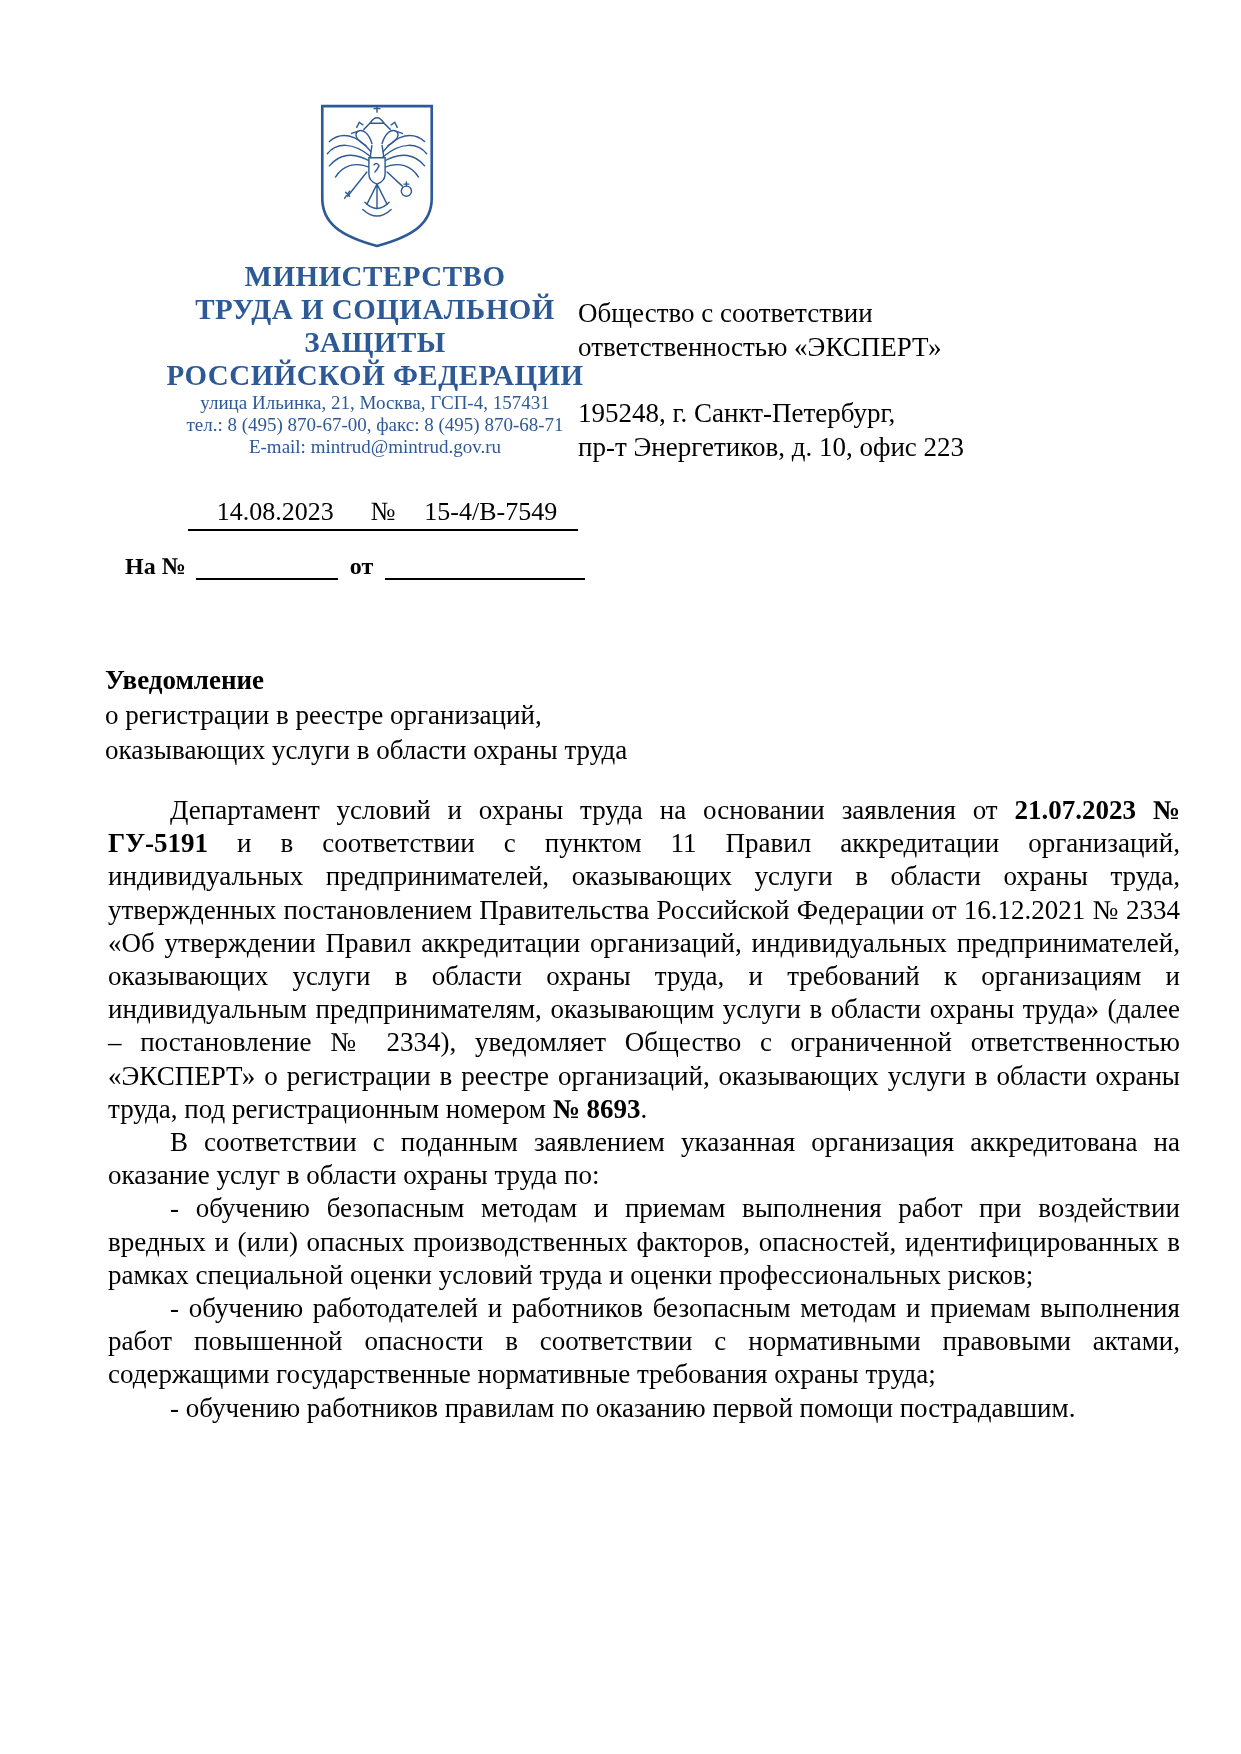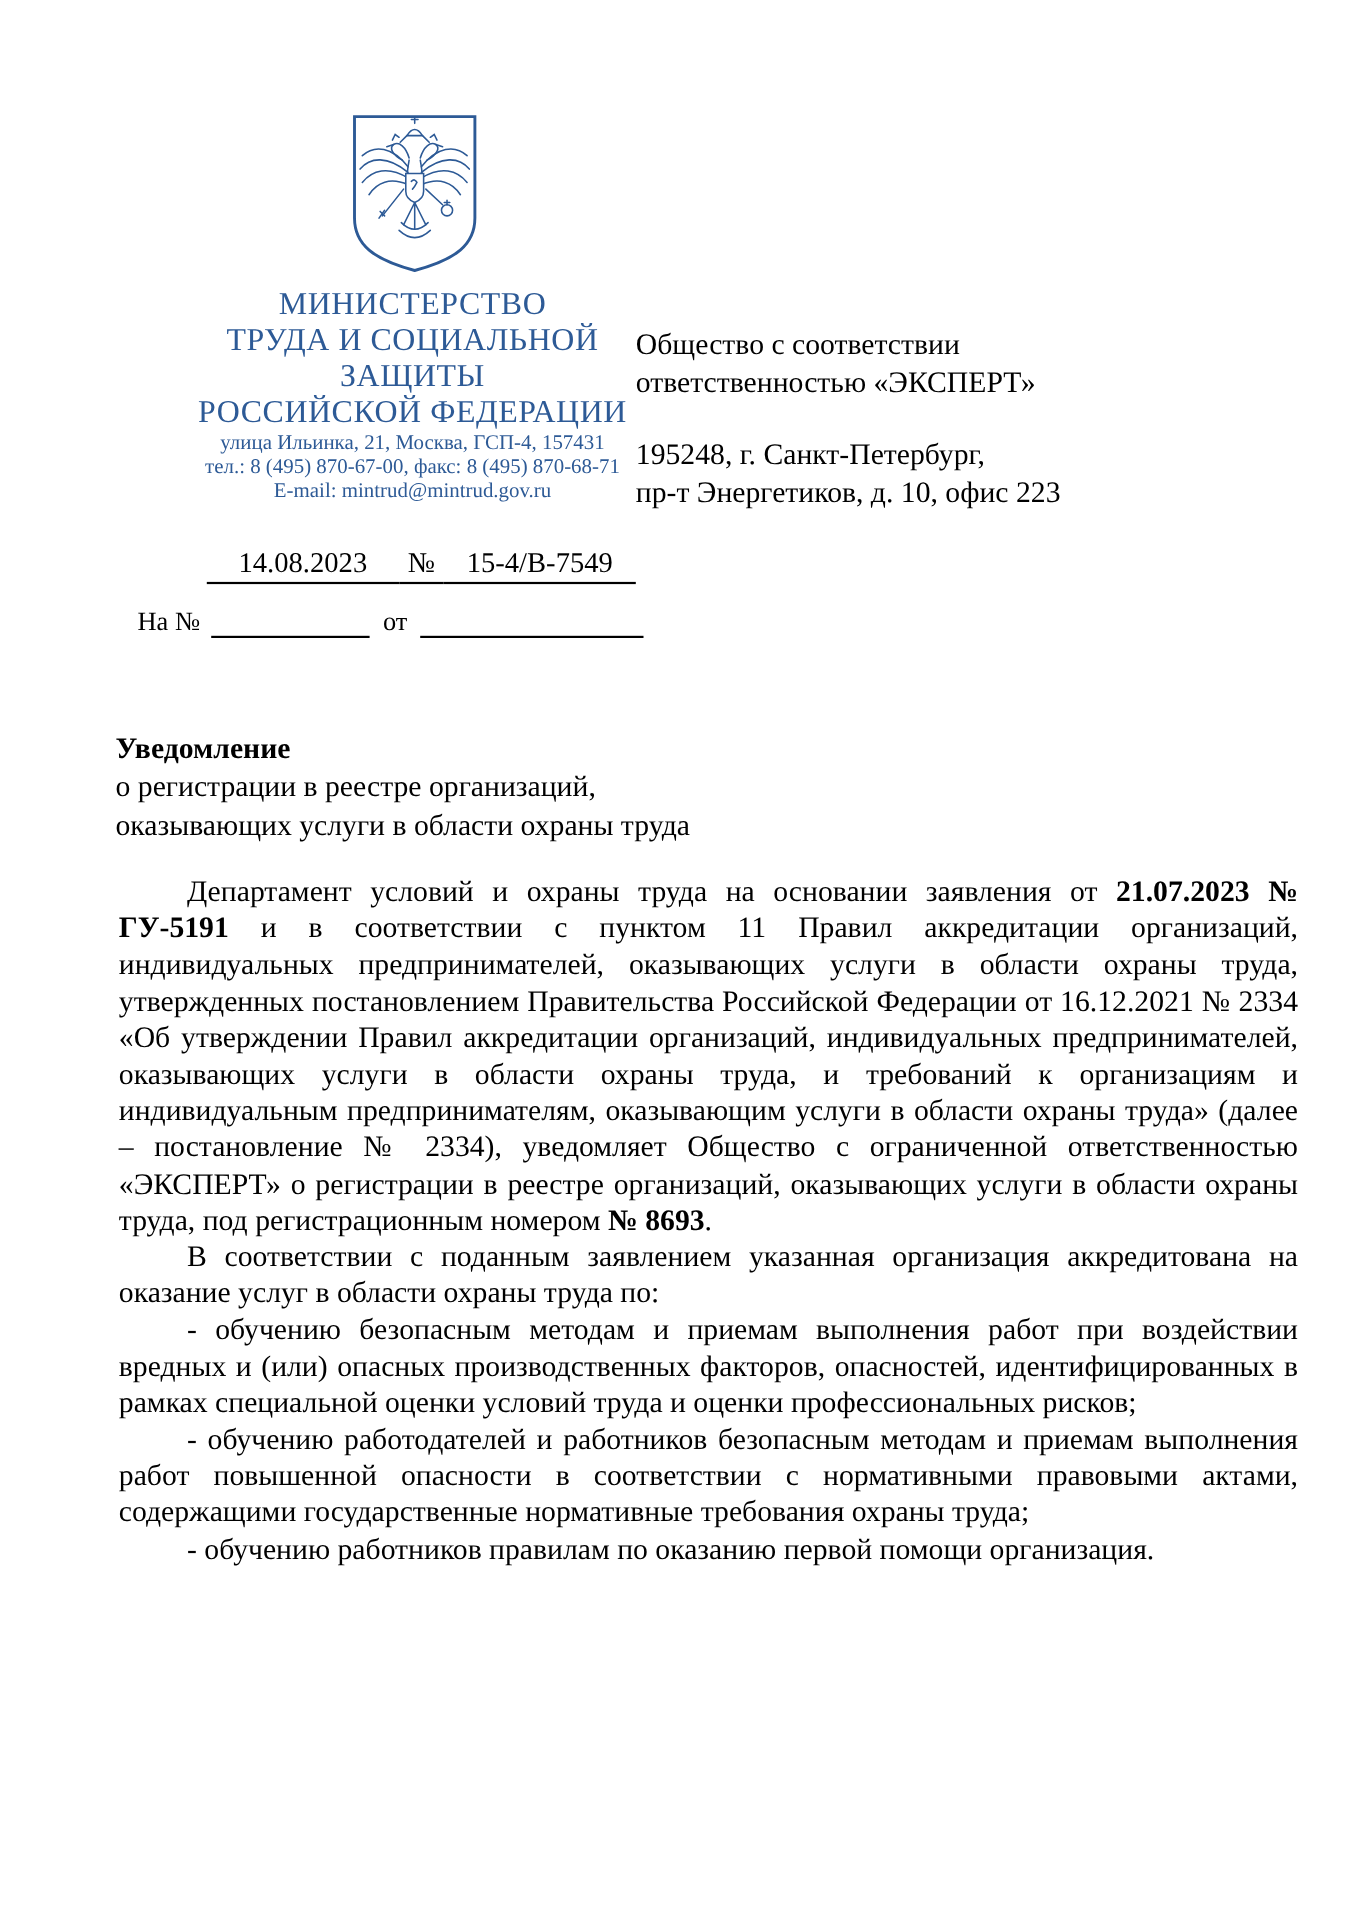--- a/index.html
+++ b/index.html
@@ -9,39 +9,39 @@
     margin:0 auto;
     background:#ffffff;
     font-family:"Liberation Serif","DejaVu Serif",serif;
     color:#000;
     overflow:hidden;
   }
   
   .emblem{position:absolute;left:316px;top:101px;width:122px;height:151px;}
   
   .lh{position:absolute;left:135px;top:260px;width:480px;text-align:center;color:#2d5a96;}
-  .lh-bold{font-weight:normal;font-size:29px;line-height:33px;letter-spacing:.5px;}
+  .lh-bold{font-weight:bold;font-size:29px;line-height:33px;letter-spacing:.5px;}
   .lh-short{font-size:30px;line-height:36px;margin-top:2px;}
   .lh-small{font-size:19px;line-height:22px;}
   .lh-small:first-of-type{margin-top:3px;}
   
   .date-row{
     position:absolute;left:188px;top:497px;width:390px;
     display:flex;
     font-size:26px;line-height:30px;color:#000;
   }
   .date-row .seg{flex:1;text-align:center;border-bottom:2px solid #000;padding-bottom:2px;}
   .date-row .nosign{border-bottom:2px solid #000;padding:0 8px 2px 8px;}
   
   .ref-row{
     position:absolute;left:125px;top:552px;width:460px;
     display:flex;align-items:flex-end;
     font-size:24px;line-height:28px;
   }
-  .ref-row .lbl{white-space:pre;}
+  .ref-row .lbl{white-space:pre;font-weight:bold;}
   .ref-row .blank{border-bottom:2px solid #000;height:26px;}
   .ref-row .b1{width:148px;margin:0 12px 0 10px;}
   .ref-row .b2{width:208px;margin-left:12px;}
   
   .recipient{position:absolute;left:578px;top:296px;width:480px;font-size:27px;line-height:34px;}
   .recipient .gap{height:32px;}
   
   .title-block{position:absolute;left:105px;top:663px;width:890px;text-align:left;
                font-size:27px;line-height:35px;}
   .title-block .hd{font-weight:bold;}
@@ -142,16 +142,16 @@
     <div class="hd">Уведомление</div>
     <div>о регистрации в реестре организаций,</div>
     <div>оказывающих услуги в области охраны труда</div>
   </div>
 
   <div class="body-text">
     <p><span>Департамент условий и охраны труда на основании заявления от </span><span class="b">21.07.2023 № ГУ-5191</span><span> и в соответствии с пунктом 11 Правил аккредитации организаций, индивидуальных предпринимателей, оказывающих услуги в области охраны труда, утвержденных постановлением Правительства Российской Федерации от 16.12.2021 № 2334 «Об утверждении Правил аккредитации организаций, индивидуальных предпринимателей, оказывающих услуги в области охраны труда, и требований к организациям и индивидуальным предпринимателям, оказывающим услуги в области охраны труда» (далее – постановление № 2334), </span><span class="i">уведомляет</span><span> Общество с ограниченной ответственностью «ЭКСПЕРТ» </span><span class="i">о регистрации в реестре организаций, оказывающих услуги в области охраны труда, под регистрационным  номером </span><span class="b">№ 8693</span><span>.</span></p>
     <p>В соответствии с поданным заявлением указанная организация аккредитована на оказание услуг в области охраны труда по:</p>
     <p>- обучению безопасным методам и приемам выполнения работ при воздействии вредных и (или) опасных производственных факторов, опасностей, идентифицированных в рамках специальной оценки условий труда и оценки профессиональных рисков;</p>
     <p>- обучению работодателей и работников безопасным методам и приемам выполнения работ повышенной опасности в соответствии с нормативными правовыми актами, содержащими государственные нормативные требования охраны труда;</p>
-    <p>- обучению работников правилам по оказанию первой помощи организация.</p>
+    <p>- обучению работников правилам по оказанию первой помощи пострадавшим.</p>
   </div>
 
 </div>
 
 </body></html>

